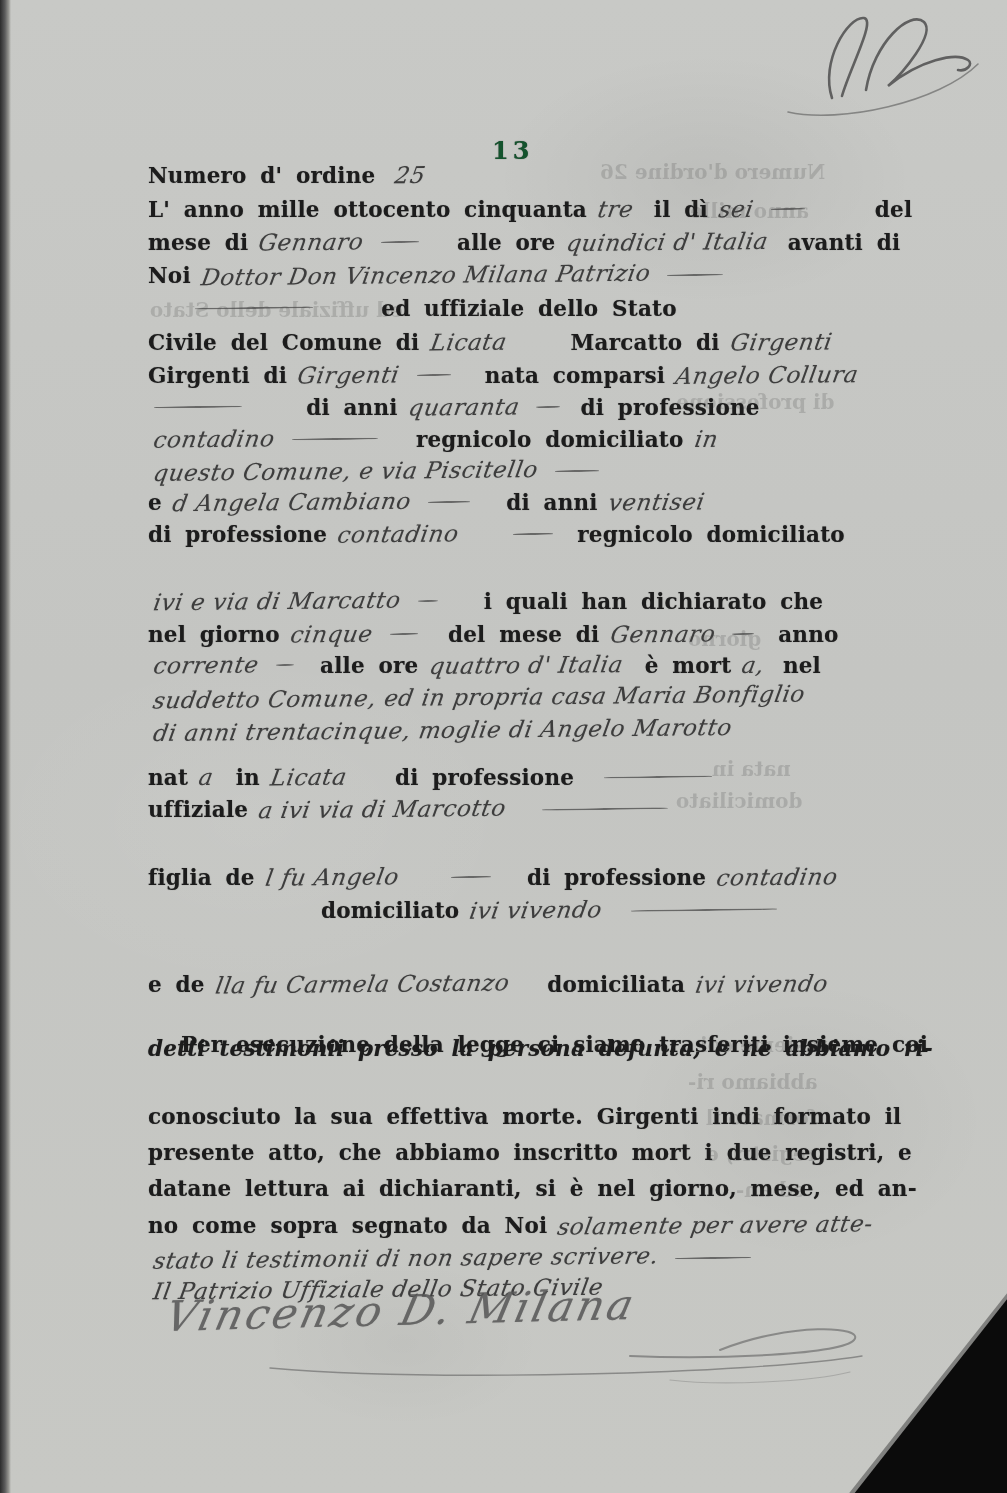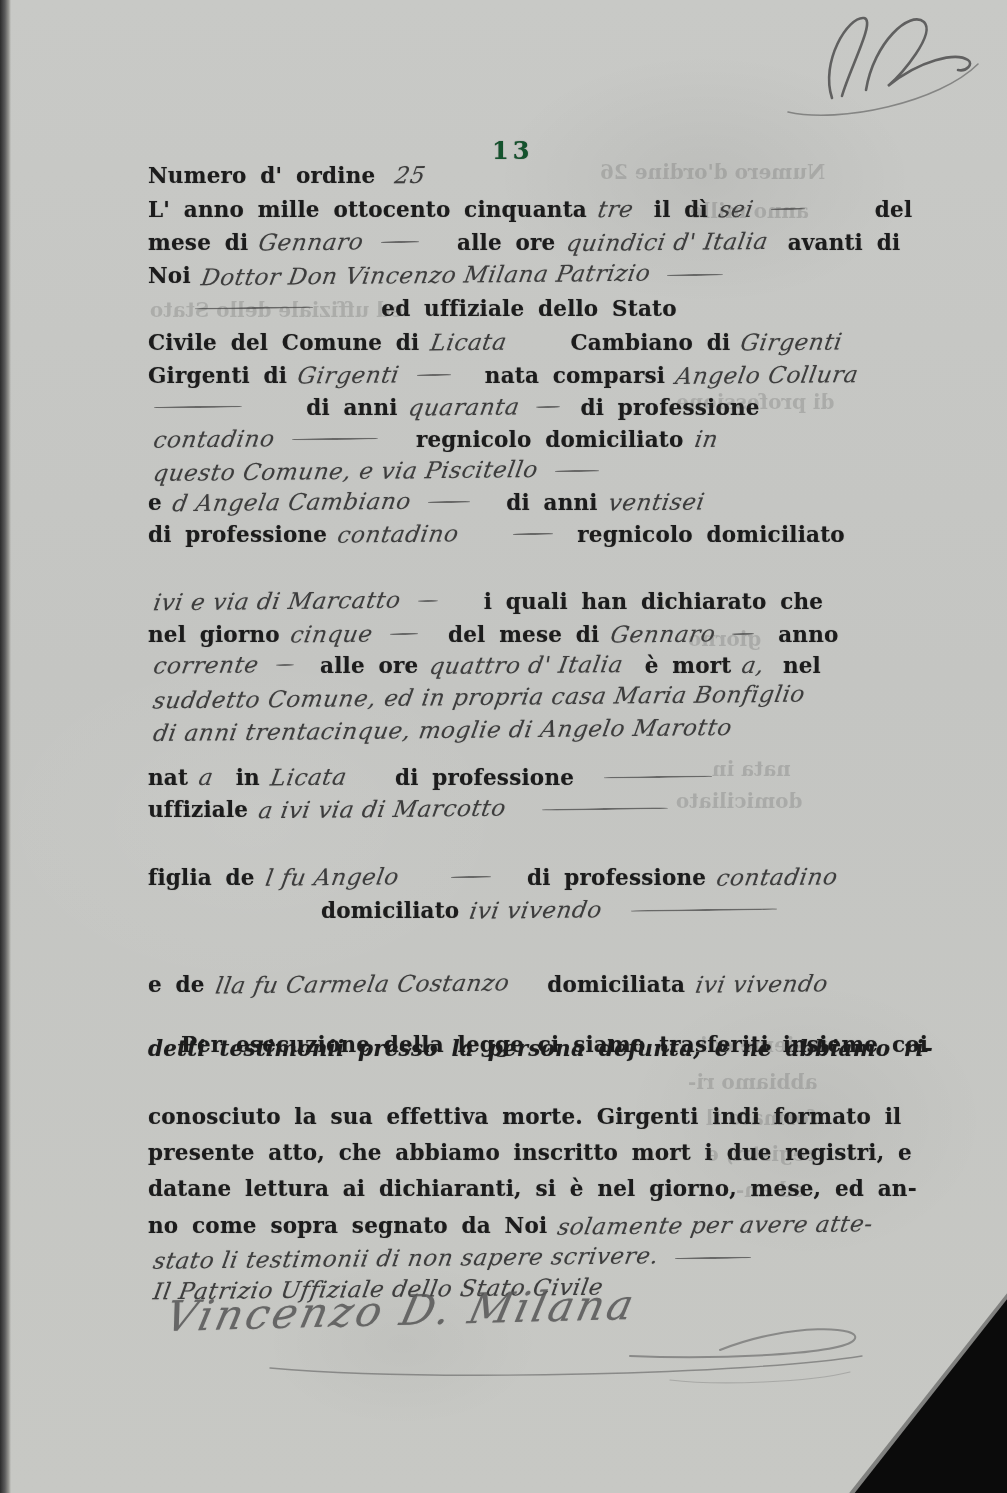--- a/index.html
+++ b/index.html
@@ -99,21 +99,21 @@
     <div class="bleed-frag" style="left: 706px; top: 1142px;">registri, e</div>
     <div class="bleed-frag" style="left: 736px; top: 1178px;">ed an-</div>
   </div>
 
 <div id="lines">
     <div class="ln" style="top: 162px;"><span class="seg-p">Numero d' ordine </span> <span class="seg-h">25</span> </div>
     <div class="ln" style="top: 196px;"><span class="seg-p">L' anno mille ottocento cinquanta</span> <span class="seg-h">tre</span> <span class="seg-sp" style="width: 4px;"></span> <span class="seg-p">il dì</span> <span class="seg-h">sei</span> <span class="seg-d" style="width: 34px;"></span> <span class="seg-sp" style="width: 54px;"></span> <span class="seg-p">del</span> </div>
     <div class="ln" style="top: 229px;"><span class="seg-p">mese di</span> <span class="seg-h">Gennaro</span> <span class="seg-d" style="width: 38px;"></span> <span class="seg-sp" style="width: 22px;"></span> <span class="seg-p">alle ore</span> <span class="seg-h">quindici d' Italia</span> <span class="seg-sp" style="width: 4px;"></span> <span class="seg-p">avanti di</span> </div>
     <div class="ln" style="top: 262px;"><span class="seg-p">Noi</span> <span class="seg-h">Dottor Don Vincenzo Milana Patrizio</span> <span class="seg-d" style="width: 56px;"></span> </div>
     <div class="ln" style="top: 296px;"><span class="seg-sp" style="width: 36px;"></span> <span class="seg-d" style="width: 118px;"></span> <span class="seg-sp" style="width: 52px;"></span> <span class="seg-p">ed uffiziale dello Stato</span> </div>
-    <div class="ln" style="top: 329px;"><span class="seg-p">Civile del Comune di</span> <span class="seg-h">Licata</span> <span class="seg-sp" style="width: 48px;"></span> <span class="seg-p">Cambiano di</span> <span class="seg-h">Girgenti</span> </div>
+    <div class="ln" style="top: 329px;"><span class="seg-p">Civile del Comune di</span> <span class="seg-h">Licata</span> <span class="seg-sp" style="width: 48px;"></span> <span class="seg-p">Marcatto di</span> <span class="seg-h">Girgenti</span> </div>
     <div class="ln" style="top: 362px;"><span class="seg-p">Girgenti di</span> <span class="seg-h">Girgenti</span> <span class="seg-d" style="width: 34px;"></span> <span class="seg-sp" style="width: 18px;"></span> <span class="seg-p">nata comparsi</span> <span class="seg-h">Angelo Collura</span> </div>
     <div class="ln" style="top: 394px;"><span class="seg-d" style="width: 88px;"></span> <span class="seg-sp" style="width: 48px;"></span> <span class="seg-p">di anni</span> <span class="seg-h">quaranta</span> <span class="seg-d" style="width: 24px;"></span> <span class="seg-sp" style="width: 4px;"></span> <span class="seg-p">di professione</span> </div>
     <div class="ln" style="top: 426px;"><span class="seg-h">contadino</span> <span class="seg-d" style="width: 86px;"></span> <span class="seg-sp" style="width: 22px;"></span> <span class="seg-p">regnicolo domiciliato</span> <span class="seg-h">in</span> </div>
     <div class="ln" style="top: 458px;"><span class="seg-h">questo Comune, e via Piscitello</span> <span class="seg-d" style="width: 44px;"></span> </div>
     <div class="ln" style="top: 489px;"><span class="seg-p">e</span> <span class="seg-h">d Angela Cambiano</span> <span class="seg-d" style="width: 42px;"></span> <span class="seg-sp" style="width: 20px;"></span> <span class="seg-p">di anni</span> <span class="seg-h">ventisei</span> </div>
     <div class="ln" style="top: 521px;"><span class="seg-p">di professione</span> <span class="seg-h">contadino</span> <span class="seg-sp" style="width: 32px;"></span> <span class="seg-d" style="width: 40px;"></span> <span class="seg-sp" style="width: 8px;"></span> <span class="seg-p">regnicolo domiciliato</span> </div>
     <div class="ln" style="top: 588px;"><span class="seg-h">ivi e via di Marcatto</span> <span class="seg-d" style="width: 20px;"></span> <span class="seg-sp" style="width: 30px;"></span> <span class="seg-p">i quali han dichiarato che</span> </div>
     <div class="ln" style="top: 621px;"><span class="seg-p">nel giorno</span> <span class="seg-h">cinque</span> <span class="seg-d" style="width: 28px;"></span> <span class="seg-sp" style="width: 14px;"></span> <span class="seg-p">del mese di</span> <span class="seg-h">Gennaro</span> <span class="seg-d" style="width: 22px;"></span> <span class="seg-sp" style="width: 8px;"></span> <span class="seg-p">anno</span> </div>
     <div class="ln" style="top: 652px;"><span class="seg-h">corrente</span> <span class="seg-d" style="width: 18px;"></span> <span class="seg-sp" style="width: 10px;"></span> <span class="seg-p">alle ore</span> <span class="seg-h">quattro d' Italia</span> <span class="seg-sp" style="width: 6px;"></span> <span class="seg-p">è mort</span> <span class="seg-h">a,</span> <span class="seg-sp" style="width: 2px;"></span> <span class="seg-p">nel</span> </div>
     <div class="ln" style="top: 684px;"><span class="seg-h">suddetto Comune, ed in propria casa Maria Bonfiglio</span> </div>

